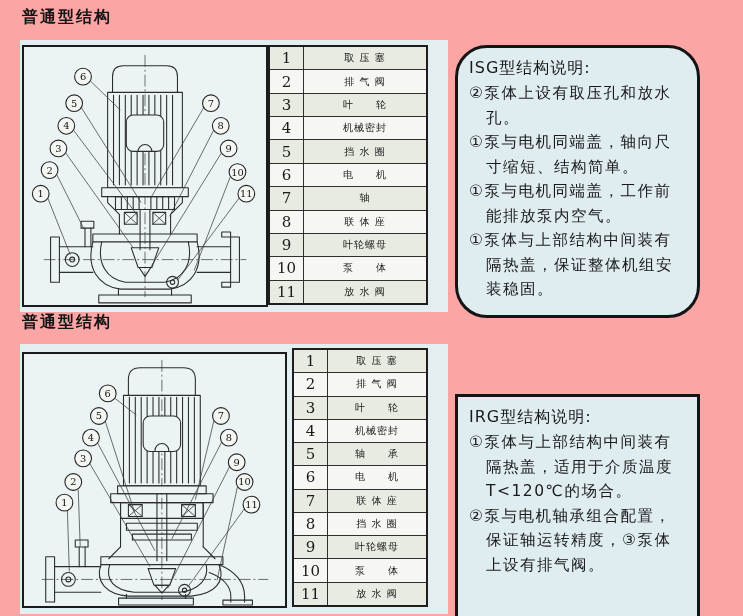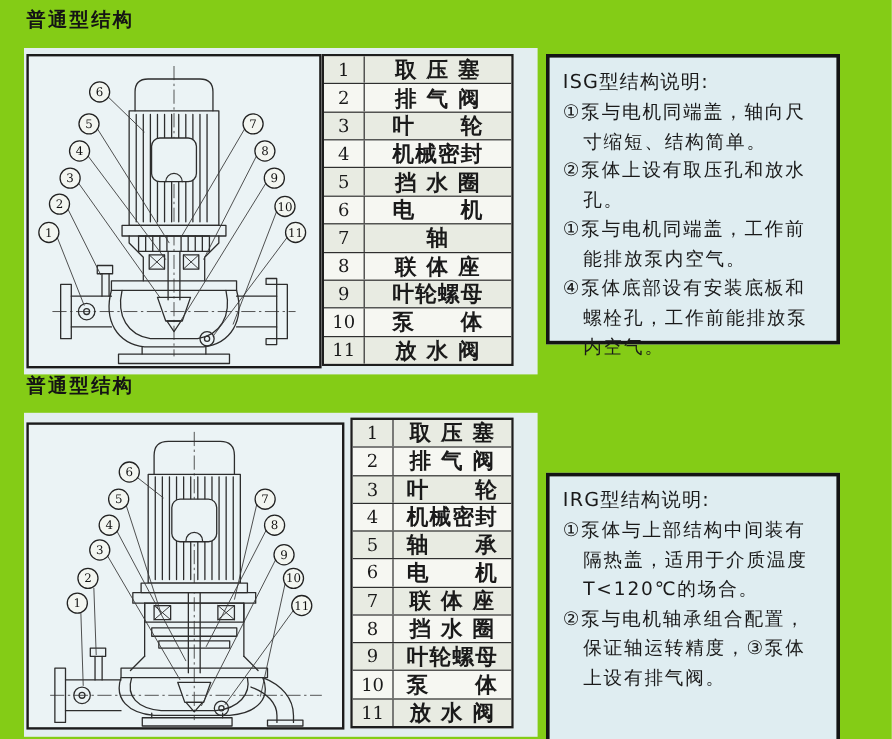--- a/index.html
+++ b/index.html
@@ -1,18 +1,18 @@
 <!DOCTYPE html>
 <html><head>
 <meta charset="utf-8">
 <style>
   html,body{margin:0;padding:0;}
   .page{
     position:relative; width:743px; height:616px; overflow:hidden;
-    background:#84cc16; color:#1a1a1a;
+    background:#fca5a5; color:#1a1a1a;
     font-family:"DejaVu Sans",sans-serif;
   }
   .wash{position:absolute; background:#e3eef0;}
   .wash1{left:20px; top:40px; width:428px; height:272px;}
   .wash2{left:20px; top:344px; width:428px; height:270px;}
 
   .sec-title{
     position:absolute; font-weight:700; font-size:16px; letter-spacing:2px;
     color:#141414;
   }
@@ -37,29 +37,29 @@
   .prow:first-child{border-top:none;}
   .prow:nth-child(odd){background:#e8ebe2;}
   .prow:nth-child(even){background:#f6f7f2;}
   .pnum{
     width:33px; border-right:1px solid #2f2f2f; display:flex;
     align-items:center; justify-content:center;
     font-family:"DejaVu Serif",serif; font-size:15px;
   }
   .pname{
     flex:1; display:flex; align-items:center; justify-content:center;
-    font-size:18px; letter-spacing:1px; white-space:nowrap;font-weight:bold;
+    font-size:10px; letter-spacing:1px; white-space:nowrap;
   }
 
   .info-box{
     position:absolute; width:245px; box-sizing:border-box;
     background:#dfedf1; border:3px solid #141414;
     padding:7px 9px 6px 11px;
   }
-  .i1{left:455px; top:45px; height:242px;}
+  .i1{left:455px; top:45px; height:273px;border-radius:32px;}
   .i2{left:455px; top:350px; height:257px;margin-top:44px;}
   .info-title{font-size:16px; line-height:26px; letter-spacing:1px;}
   .info-item{
     font-size:15.5px; line-height:24.5px; letter-spacing:1.5px;
     padding-left:17px; text-indent:-17px;
   }
 
   .pump-line{stroke:#2d2d2d; stroke-width:1.1; fill:none;
     stroke-linejoin:round; stroke-linecap:round;}
   .pump-fill{fill:#ebf3f5;}
@@ -237,24 +237,24 @@
         <div class="pname">泵　　体</div>
       </div>
     <div class="prow">
         <div class="pnum">11</div>
         <div class="pname">放 水 阀</div>
       </div>
   </div>
 
   <div class="info-box i1">
     <div class="info-title">ISG型结构说明:</div>
+    <div class="info-item">②泵体上设有取压孔和放水孔。</div>
     <div class="info-item">①泵与电机同端盖，轴向尺寸缩短、结构简单。</div>
-    <div class="info-item">②泵体上设有取压孔和放水孔。</div>
     <div class="info-item">①泵与电机同端盖，工作前能排放泵内空气。</div>
-    <div class="info-item">④泵体底部设有安装底板和螺栓孔，工作前能排放泵内空气。</div>
+    <div class="info-item">①泵体与上部结构中间装有隔热盖，保证整体机组安装稳固。</div>
   </div>
 
   <div class="sec-title st2">普通型结构</div>
 
   <div class="diagram-box d2">
     <svg viewBox="0 0 265 256">
       <path class="cline" d="M140 6 V250"></path>
       <path class="cline" d="M18 229 H248"></path>
       <g class="pump-line">
 

